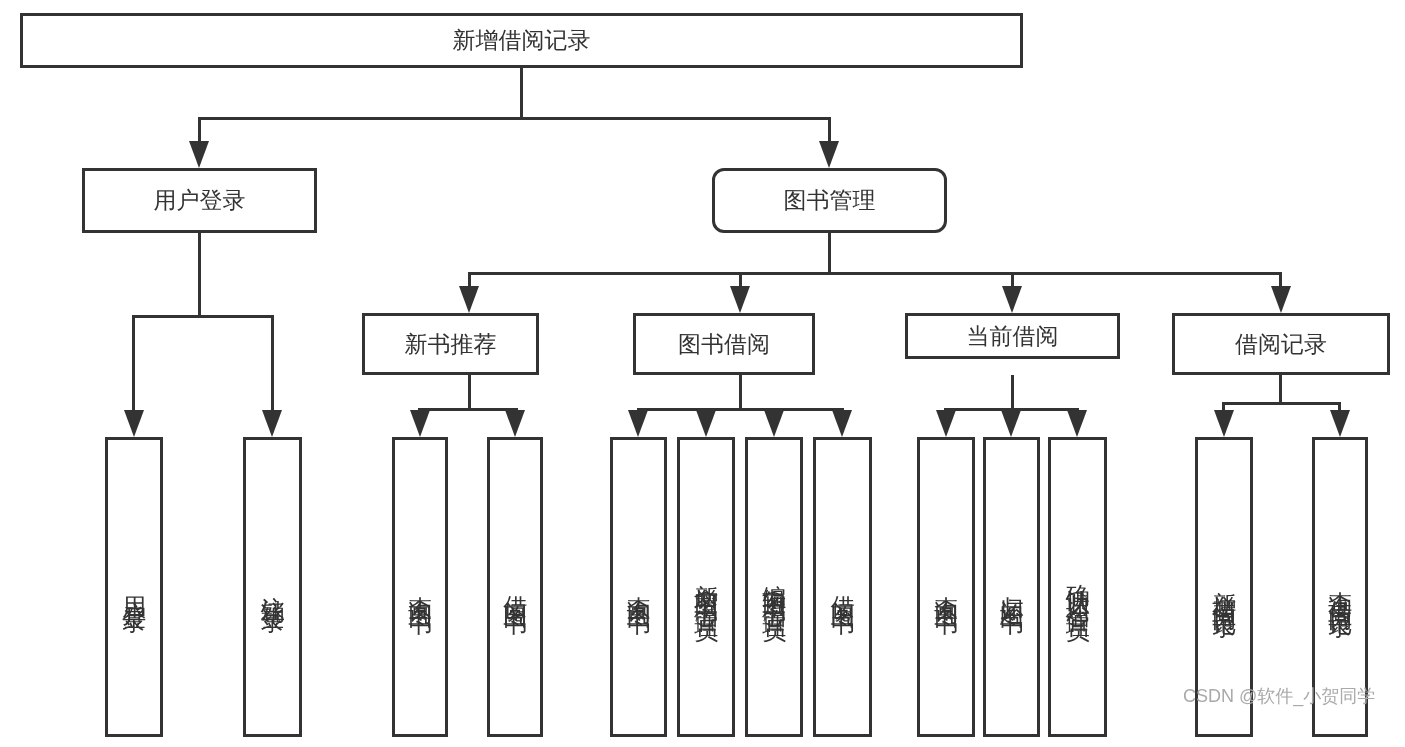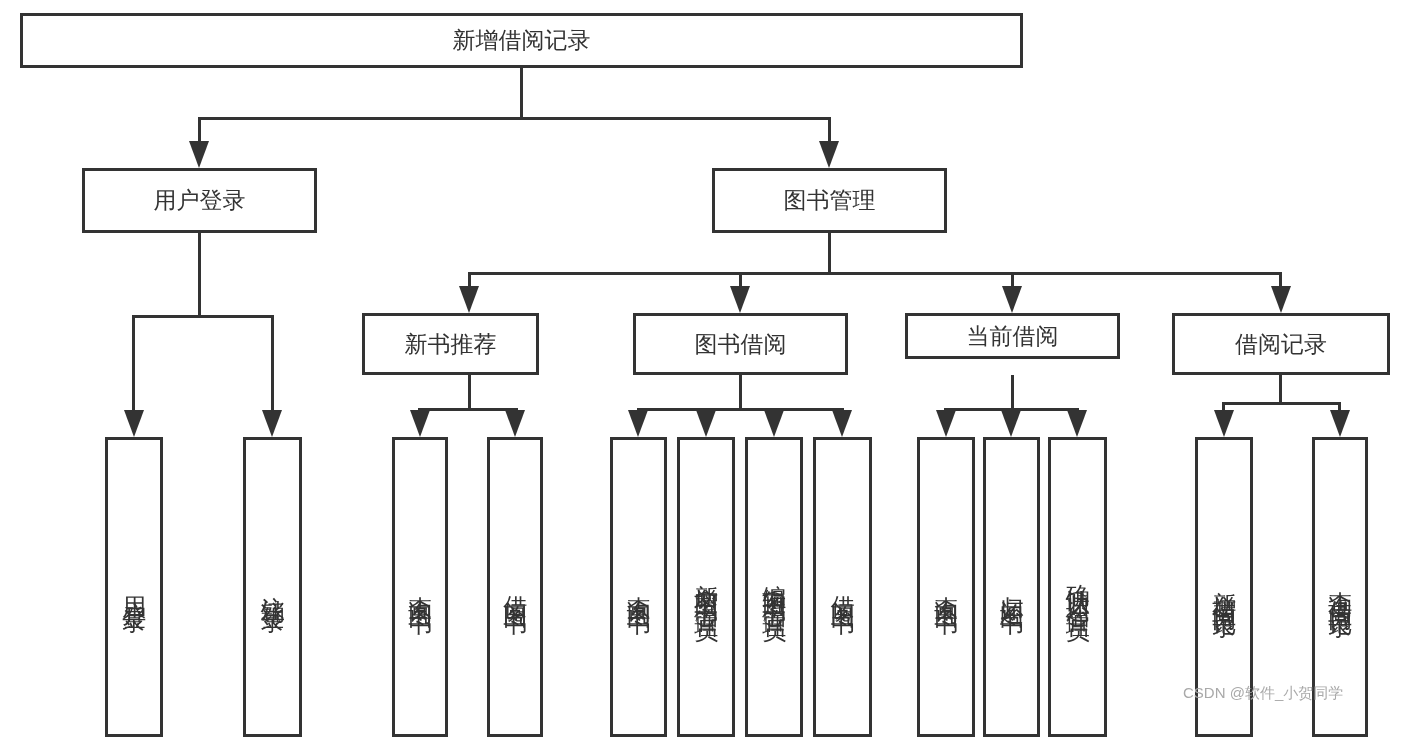--- a/index.html
+++ b/index.html
@@ -45,47 +45,47 @@
   .arrow{
     position:absolute;
     width:0;height:0;
     border-left:10px solid transparent;
     border-right:10px solid transparent;
     border-top:27px solid var(--line);
   }
   .watermark{
     position:absolute;
     left:1183px;top:684px;
-    font-size:15px;
+    font-size:18px;
     color:var(--wm);
     white-space:nowrap;
   }
 </style>
 </head>
 <body>
 
 <div class="stage">
 
   <div class="node" style="left:20px;top:13px;width:1003px;height:55px;">
     <span class="hlabel">新增借阅记录</span>
   </div>
 
   <div class="node" style="left:82px;top:168px;width:235px;height:65px;">
     <span class="hlabel">用户登录</span>
   </div>
 
-  <div class="node" style="left:712px;top:168px;width:235px;height:65px;">
+  <div class="node" style="left:712px;top:168px;width:235px;height:65px;border-radius:12px;">
     <span class="hlabel">图书管理</span>
   </div>
 
   <div class="node" style="left:362px;top:313px;width:177px;height:62px;">
     <span class="hlabel">新书推荐</span>
   </div>
 
-  <div class="node" style="left:633px;top:313px;width:215px;height:62px;">
+  <div class="node" style="left:633px;top:313px;width:182px;height:62px;">
     <span class="hlabel">图书借阅</span>
   </div>
 
   <div class="node" style="left:905px;top:313px;width:215px;height:46px;">
     <span class="hlabel">当前借阅</span>
   </div>
 
   <div class="node" style="left:1172px;top:313px;width:218px;height:62px;">
     <span class="hlabel">借阅记录</span>
   </div>

